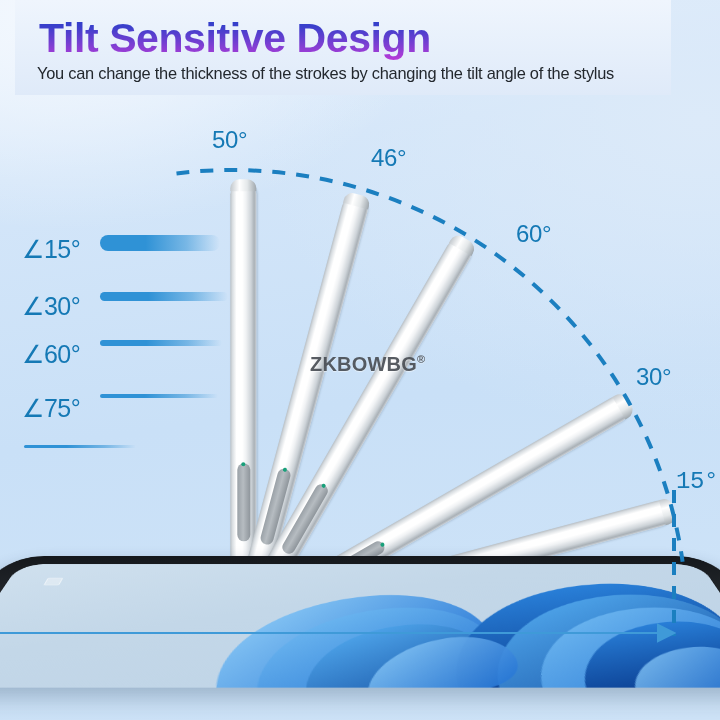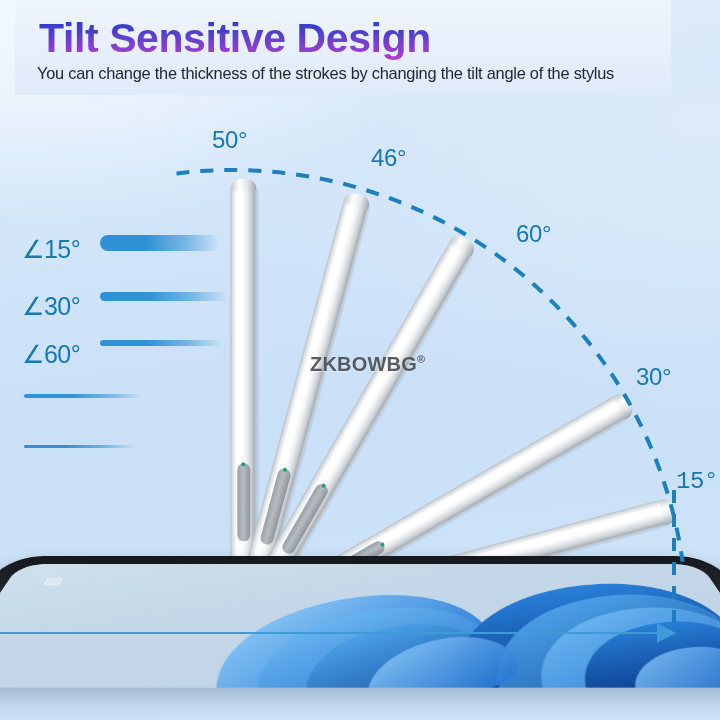--- a/index.html
+++ b/index.html
@@ -111,20 +111,21 @@
       </div>
       <div class="legend-row" style="top: 246px;">
         <div class="legend-label">∠30°</div>
         <div class="stroke" style="width: 128px; height: 9px; background: linear-gradient(90deg, rgb(47, 146, 214) 0%, rgb(47, 146, 214) 38%, rgba(47, 146, 214, 0.55) 72%, rgba(47, 146, 214, 0) 100%);"></div>
       </div>
       <div class="legend-row" style="top: 294px;">
         <div class="legend-label">∠60°</div>
         <div class="stroke" style="width: 122px; height: 6px; background: linear-gradient(90deg, rgb(47, 146, 214) 0%, rgb(47, 146, 214) 38%, rgba(47, 146, 214, 0.55) 72%, rgba(47, 146, 214, 0) 100%);"></div>
       </div>
       <div class="legend-row" style="top: 348px;">
+        <div class="legend-label">∠75°</div>
         <div class="stroke" style="width: 118px; height: 4px; background: linear-gradient(90deg, rgb(47, 146, 214) 0%, rgb(47, 146, 214) 38%, rgba(47, 146, 214, 0.55) 72%, rgba(47, 146, 214, 0) 100%);"></div>
       </div>
       <div class="legend-row" style="top: 399px;">
         <div class="stroke" style="width: 112px; height: 3px; background: linear-gradient(90deg, rgb(47, 146, 214) 0%, rgb(47, 146, 214) 38%, rgba(47, 146, 214, 0.55) 72%, rgba(47, 146, 214, 0) 100%);"></div>
       </div>
     </div>
 
   <div id="pen-layer">
       <div class="pen" style="width: 452px; margin-top: -13px; transform: rotate(-90deg);">
         <div class="pen-tip"></div>

